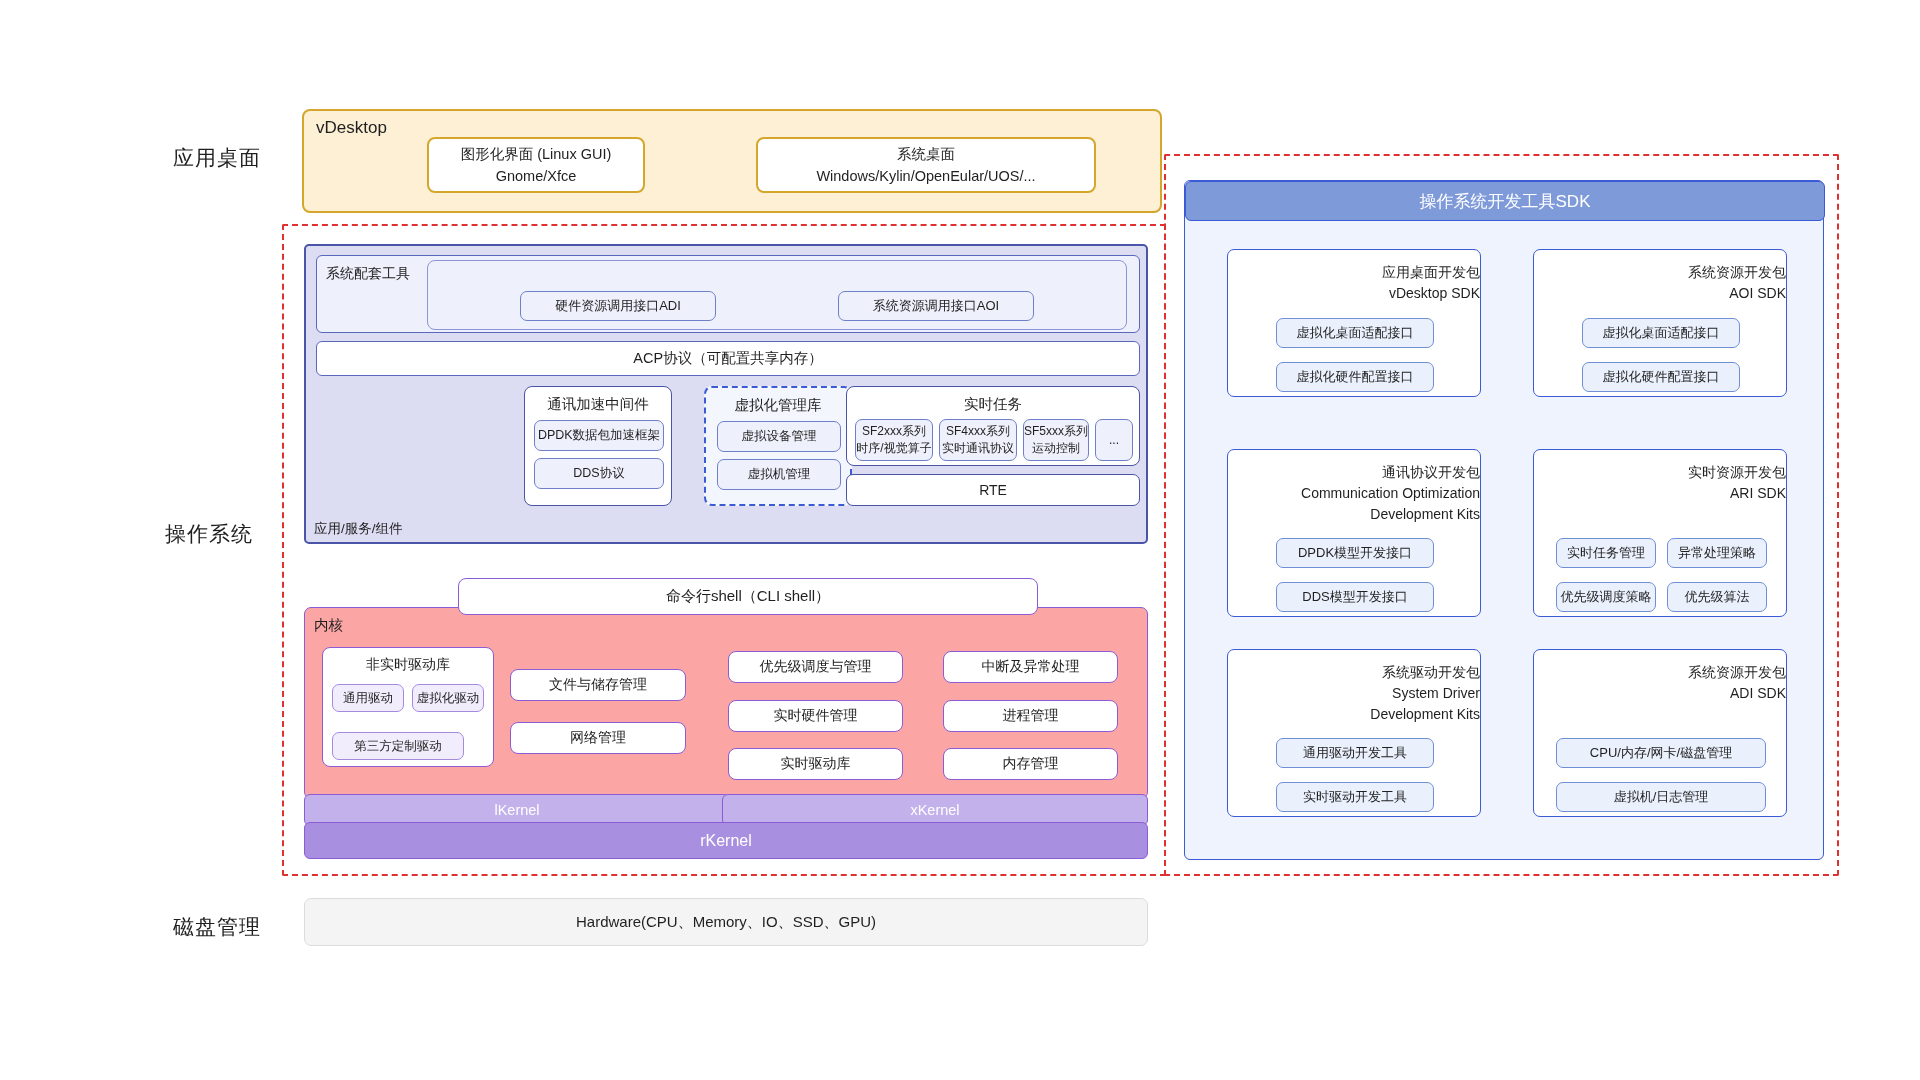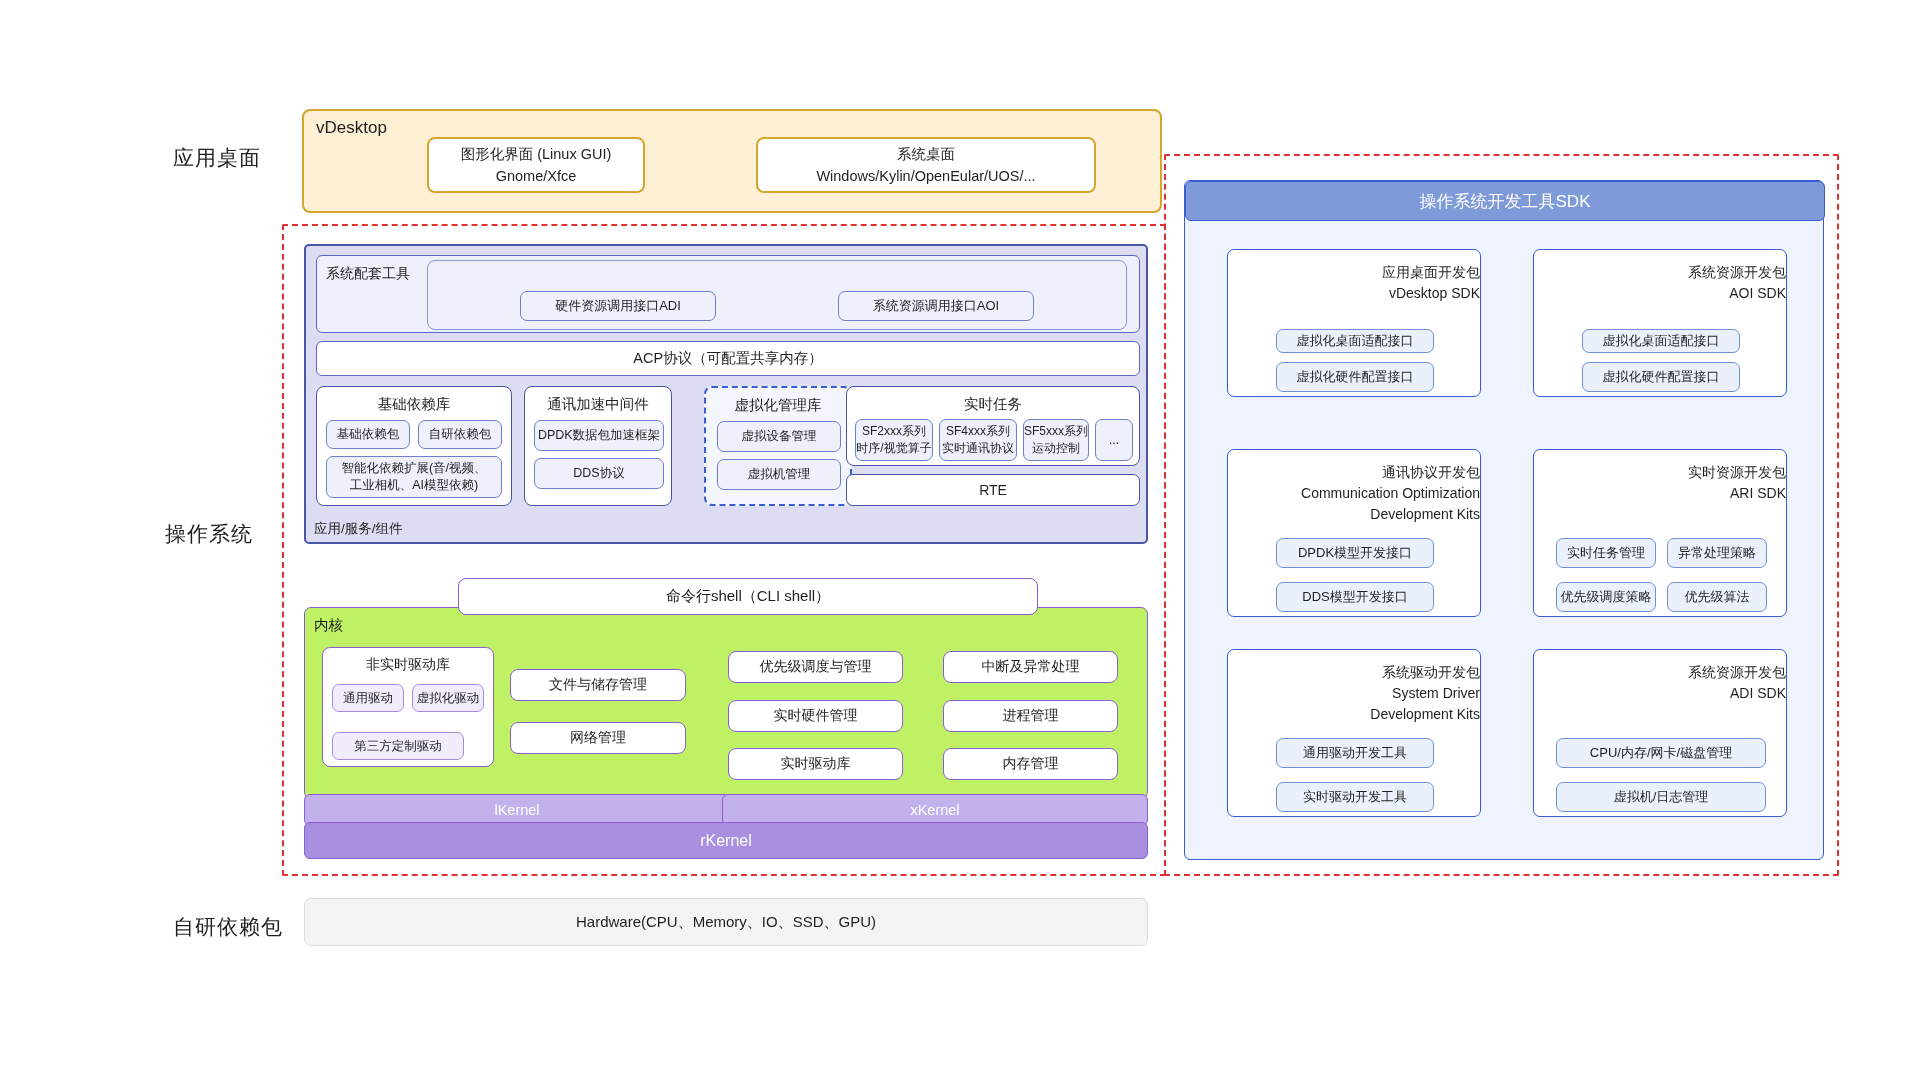--- a/index.html
+++ b/index.html
@@ -178,21 +178,21 @@
     border: 1.8px solid #8b5cd6;
     border-radius: 8px;
     display: flex; align-items: center; justify-content: center;
     font-size: 15px; color: #1f1f1f;
     z-index: 3;
   }
 
   
   #kernel {
     position: absolute; left: 304px; top: 607px; width: 844px; height: 192px;
-    background: #bef264;
+    background: #fca5a5;
     border: 1.8px solid #8b5cd6;
     border-radius: 7px;
     z-index: 2;
   }
   #kernel-label {
     position: absolute; left: 9px; top: 8px;
     font-size: 14.5px; color: #1f1f1f;
   }
   #nrt-drv {
     position: absolute; left: 17px; top: 39px; width: 172px; height: 120px;
@@ -294,21 +294,21 @@
     background: #eaf0fc;
     border: 1.4px solid #6f8fd6;
     border-radius: 7px;
     display: flex; align-items: center; justify-content: center;
     text-align: center;
     font-size: 13px; color: #1f1f1f;
   }
 
   #sdk-c0 { left: 42px;  top: 68px;  width: 254px; height: 148px; }
   #sdk-c1 { left: 348px; top: 68px;  width: 254px; height: 148px; }
-  #sdk-c0 .k0, #sdk-c1 .k0 { left: 48px; top: 79px;  width: 158px; height: 24px; }
+  #sdk-c0 .k0, #sdk-c1 .k0 { left: 48px; top: 68px;  width: 158px; height: 30px; }
   #sdk-c0 .k1, #sdk-c1 .k1 { left: 48px; top: 112px; width: 158px; height: 30px; }
 
   #sdk-c2 { left: 42px;  top: 268px; width: 254px; height: 168px; }
   #sdk-c3 { left: 348px; top: 268px; width: 254px; height: 168px; }
   #sdk-c2 .k0 { left: 48px; top: 88px;  width: 158px; height: 30px; }
   #sdk-c2 .k1 { left: 48px; top: 132px; width: 158px; height: 30px; }
   #sdk-c3 .k0 { left: 22px;  top: 88px;  width: 100px; height: 30px; }
   #sdk-c3 .k1 { left: 133px; top: 88px;  width: 100px; height: 30px; }
   #sdk-c3 .k2 { left: 22px;  top: 132px; width: 100px; height: 30px; }
   #sdk-c3 .k3 { left: 133px; top: 132px; width: 100px; height: 30px; }
@@ -320,21 +320,21 @@
   #sdk-c5 .k0 { left: 22px; top: 88px;  width: 210px; height: 30px; }
   #sdk-c5 .k1 { left: 22px; top: 132px; width: 210px; height: 30px; }
 </style>
 </head>
 <body>
 
 <div id="root">
 
   <div class="row-label" id="label-app">应用桌面</div>
   <div class="row-label" id="label-os">操作系统</div>
-  <div class="row-label" id="label-hw">自研依赖包</div>
+  <div class="row-label" id="label-hw">磁盘管理</div>
 
   <div class="dashed-group" id="os-dash"></div>
   <div class="dashed-group" id="sdk-dash"></div>
 
   <div id="vdesktop">
     <div id="vdesktop-title">vDesktop</div>
     <div class="vd-card" id="vd-gui">
       <span>图形化界面 (Linux GUI)</span>
       <span>Gnome/Xfce</span>
     </div>
@@ -348,27 +348,20 @@
     <div id="sys-tools">
       <div id="sys-tools-label">系统配套工具</div>
       <div id="dev-mgr">
         <div class="dev-chip" id="chip-adi">硬件资源调用接口ADI</div>
         <div class="dev-chip" id="chip-aoi">系统资源调用接口AOI</div>
       </div>
     </div>
 
     <div id="acp-bar">ACP协议（可配置共享内存）</div>
 
-    <div class="lib-card" id="lib-base">
-      <div class="lib-title">基础依赖库</div>
-      <div class="lib-chip c0">基础依赖包</div>
-      <div class="lib-chip c1">自研依赖包</div>
-      <div class="lib-chip c2" style="white-space:pre-line">智能化依赖扩展(音/视频、
-工业相机、AI模型依赖)</div>
-    </div>
 
     <div class="lib-card" id="lib-comm">
       <div class="lib-title">通讯加速中间件</div>
       <div class="lib-chip c0">DPDK数据包加速框架</div>
       <div class="lib-chip c1">DDS协议</div>
     </div>
 
     <div class="lib-card dashed" id="lib-virt">
       <div class="lib-title">虚拟化管理库</div>
       <div class="lib-chip c0">虚拟设备管理</div>

